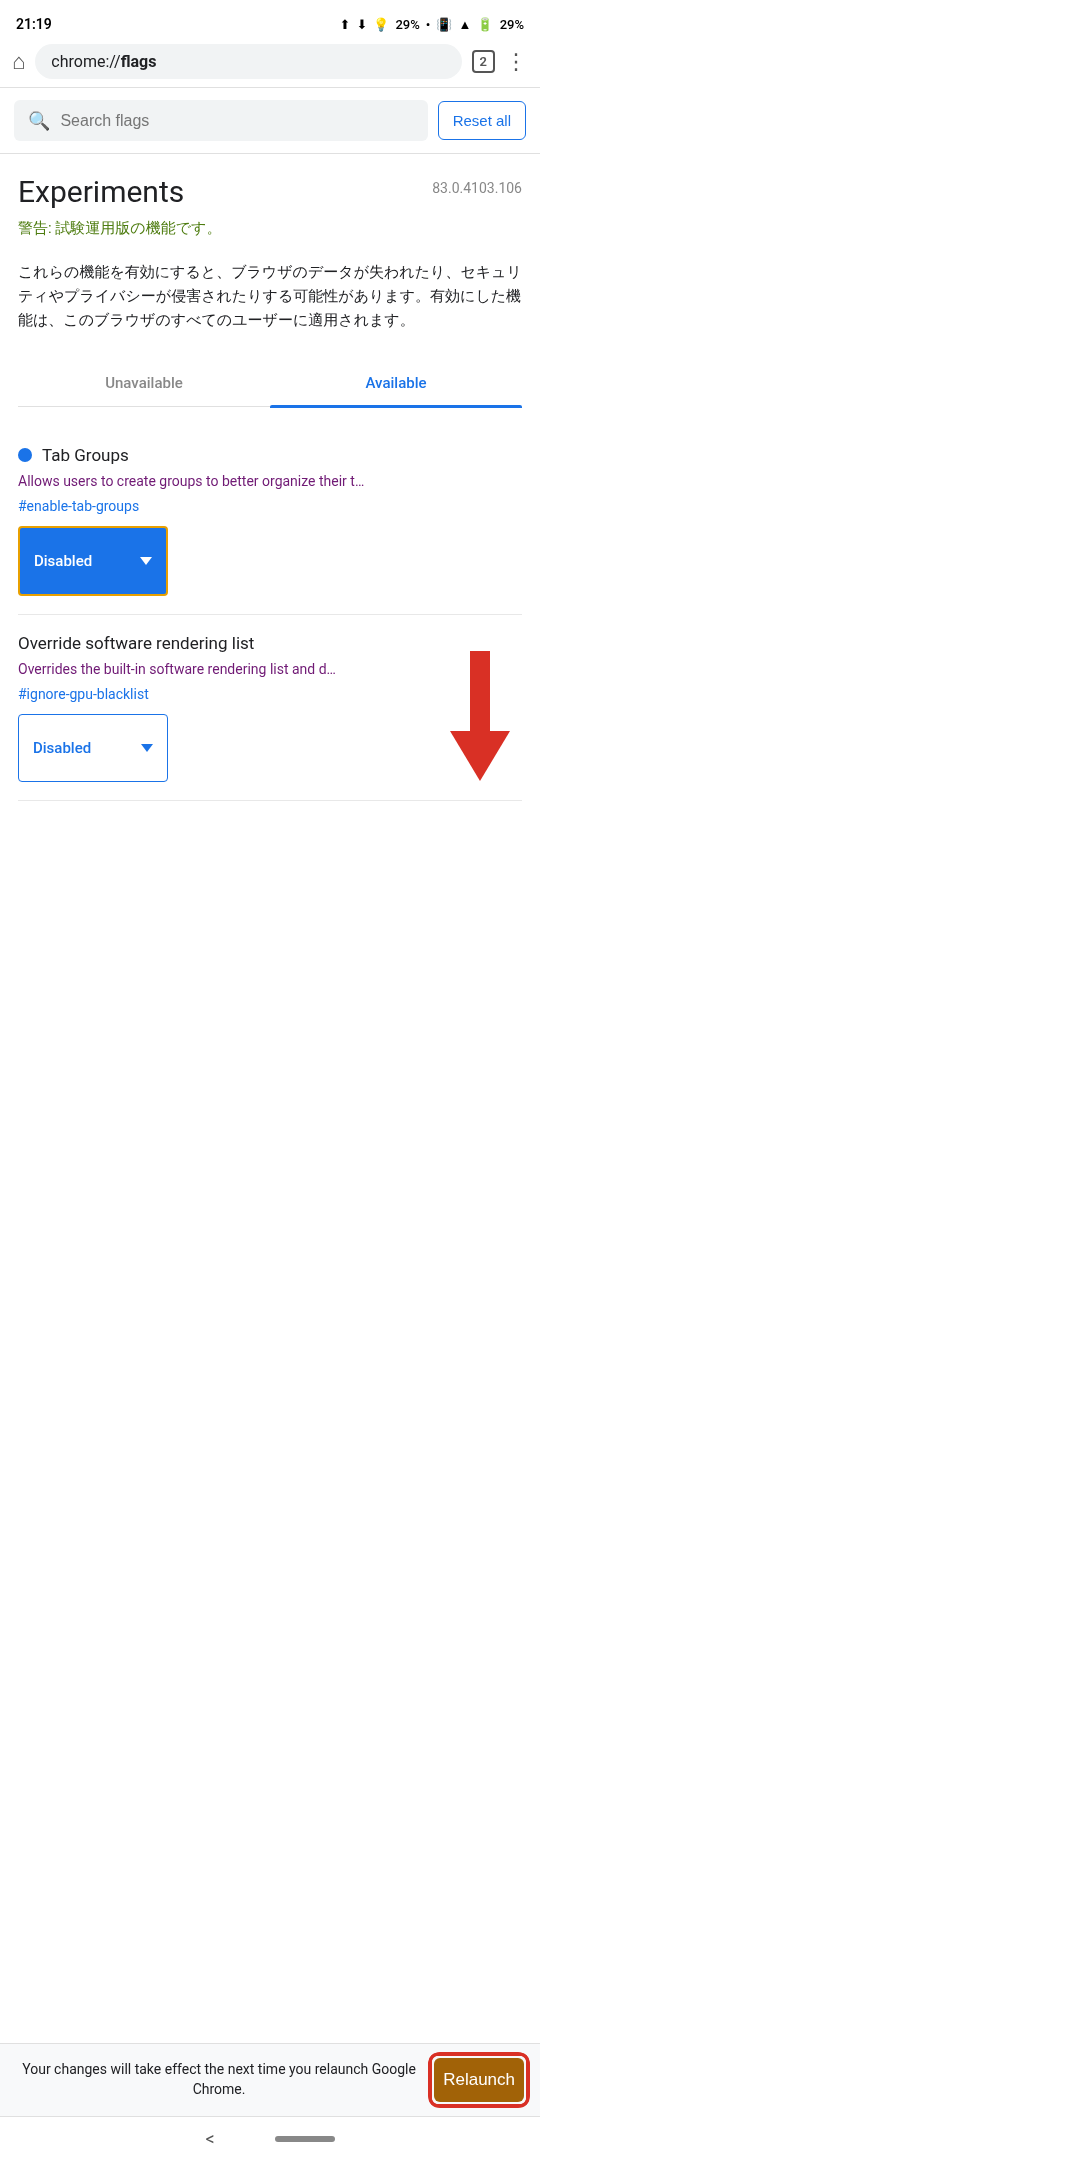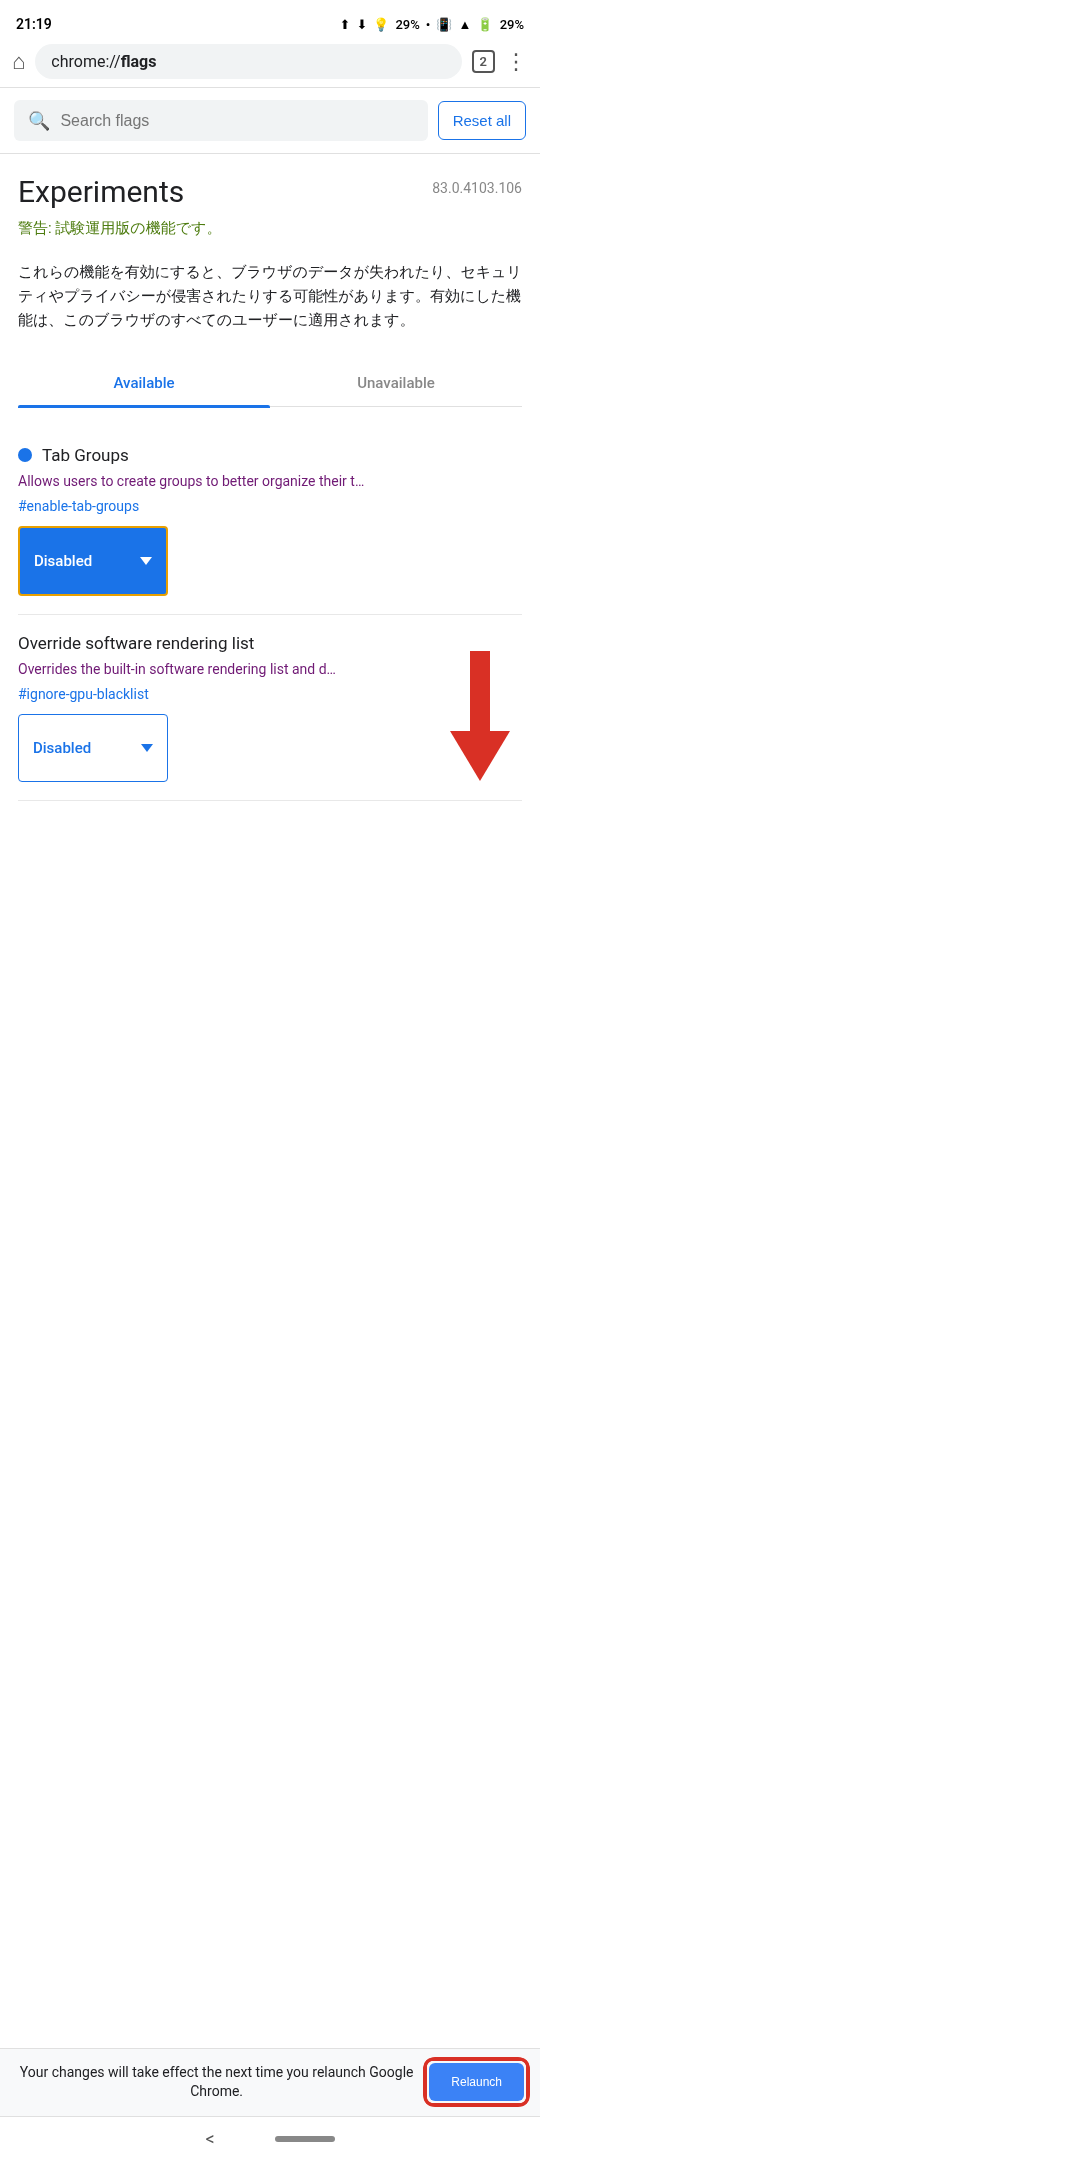--- a/index.html
+++ b/index.html
@@ -267,26 +267,26 @@
       z-index: 100;
     }
     .notification-text {
       font-size: 14px;
       color: #202124;
       line-height: 1.4;
       flex: 1;
       text-align: center;
     }
     .relaunch-btn {
-      background: #3b82f6;
+      background: #a16207;
       color: #fff;
       border: none;
       border-radius: 6px;
-      padding: 12px 22px;
-      font-size: 12px;
+      padding: 12px 9px;
+      font-size: 17px;
       font-weight: 500;
       cursor: pointer;
       white-space: nowrap;
       outline: 3px solid #d93025;
       outline-offset: 3px;
     }
 
     
     .red-arrow-container {
       position: absolute;
@@ -397,25 +397,25 @@
 
     <div class="experiments-header">
       <h1 class="experiments-title">Experiments</h1>
       <span class="version-text">83.0.4103.106</span>
     </div>
 
     <p class="warning-text">警告: 試験運用版の機能です。</p>
     <p class="description-text">これらの機能を有効にすると、ブラウザのデータが失われたり、セキュリティやプライバシーが侵害されたりする可能性があります。有効にした機能は、このブラウザのすべてのユーザーに適用されます。</p>
 
     <div class="tabs">
+      <div class="tab inactive">
+        <span>Unavailable</span>
+      </div>
       <div class="tab active">
         <span>Available</span>
-      </div>
-      <div class="tab inactive">
-        <span>Unavailable</span>
       </div>
     </div>
 
     <div class="flag-item">
       <div class="flag-title-row">
         <div class="flag-dot"></div>
         <span class="flag-title">Tab Groups</span>
       </div>
       <p class="flag-desc">Allows users to create groups to better organize their t…</p>
       <a href="#" class="flag-link">#enable-tab-groups</a>

